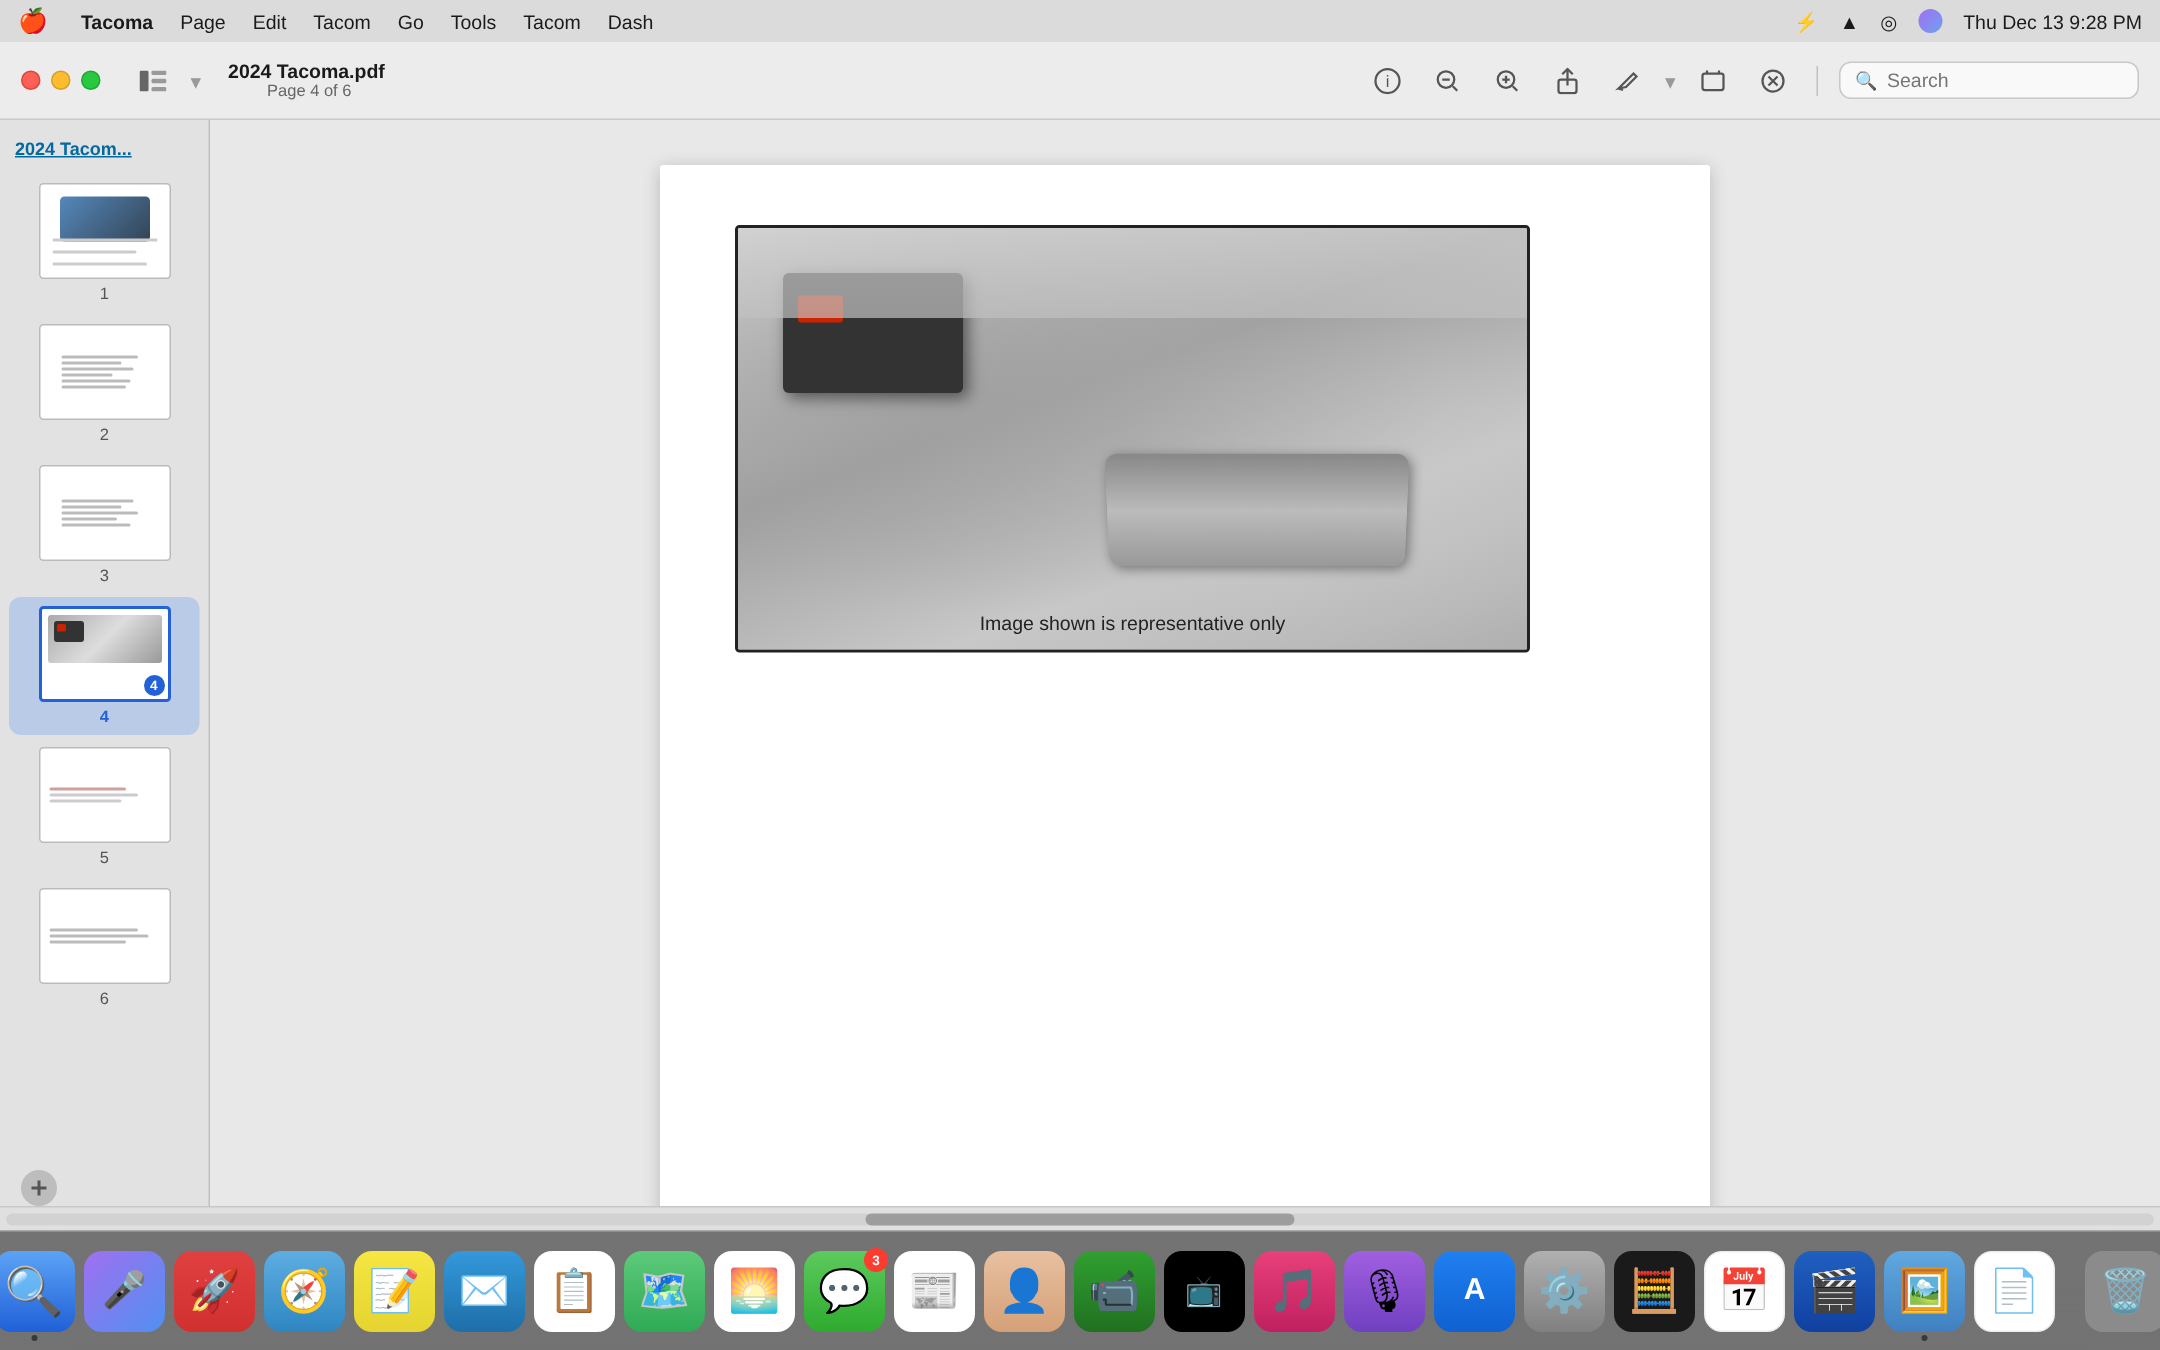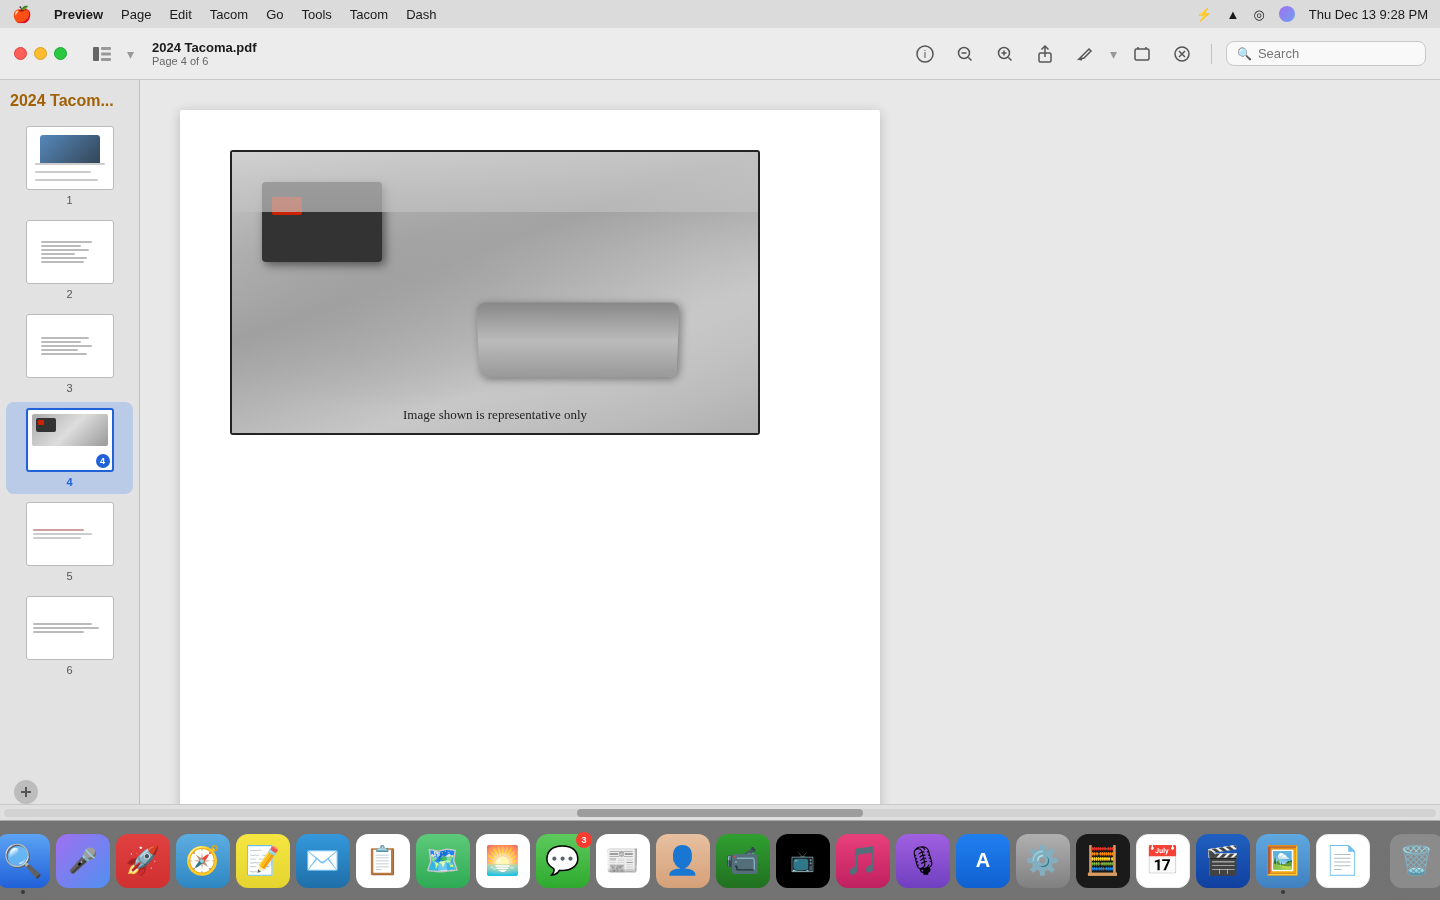--- a/index.html
+++ b/index.html
@@ -87,20 +87,21 @@
       margin-left: 4px;
     }
     .toolbar-filename {
       font-size: 13px;
       font-weight: 600;
       color: #1a1a1a;
     }
     .toolbar-pageinfo {
       font-size: 11px;
       color: #666;
+      margin-left: 26px;
     }
 
     .toolbar-spacer { flex: 1; }
 
     .toolbar-btn {
       width: 30px;
       height: 28px;
       background: transparent;
       border: none;
       border-radius: 6px;
@@ -149,24 +150,25 @@
     
     .sidebar {
       width: 140px;
       min-width: 140px;
       background: rgba(220,220,220,0.7);
       border-right: 1px solid #c0c0c0;
       overflow-y: auto;
       padding: 8px 0;
     }
     .sidebar-header {
-      font-size: 16px;
+      font-size: 12px;
       font-weight: 600;
-      color: #a16207;
+      color: #0369a1;
       padding: 4px 10px 8px 10px;
+      text-decoration: underline;
     }
     .thumbnail-item {
       display: flex;
       flex-direction: column;
       align-items: center;
       padding: 6px 8px;
       cursor: pointer;
       border-radius: 8px;
       margin: 2px 6px;
     }
@@ -219,23 +221,22 @@
       border-radius: 1px;
     }
 
     
     .pdf-view {
       flex: 1;
       background: #e8e8e8;
       overflow: auto;
       padding: 30px 40px;
       display: flex;
-      justify-content: flex-start;
+      justify-content: center;
       align-items: flex-start;
-      font-family: Liberation Serif, serif;
     }
     .pdf-page {
       background: white;
       width: 700px;
       min-height: 820px;
       box-shadow: 0 2px 12px rgba(0,0,0,0.2);
       border-radius: 2px;
       padding: 40px 50px;
     }
     .dash-cam-image-container {
@@ -417,21 +418,21 @@
       height: 4px;
       background: rgba(0,0,0,0.5);
       border-radius: 50%;
     }
   </style>
 </head>
 <body>
 
 <div class="menubar">
   <span class="menubar-apple">🍎</span>
-  <span class="menubar-item bold">Preview</span>
+  <span class="menubar-item bold">Tacoma</span>
   <span class="menubar-item">Page</span>
   <span class="menubar-item">Edit</span>
   <span class="menubar-item">Tacom</span>
   <span class="menubar-item">Go</span>
   <span class="menubar-item">Tools</span>
   <span class="menubar-item">Tacom</span>
   <span class="menubar-item">Dash</span>
   <div class="menubar-right">
     <span>⚡</span>
     <span>▲</span>

